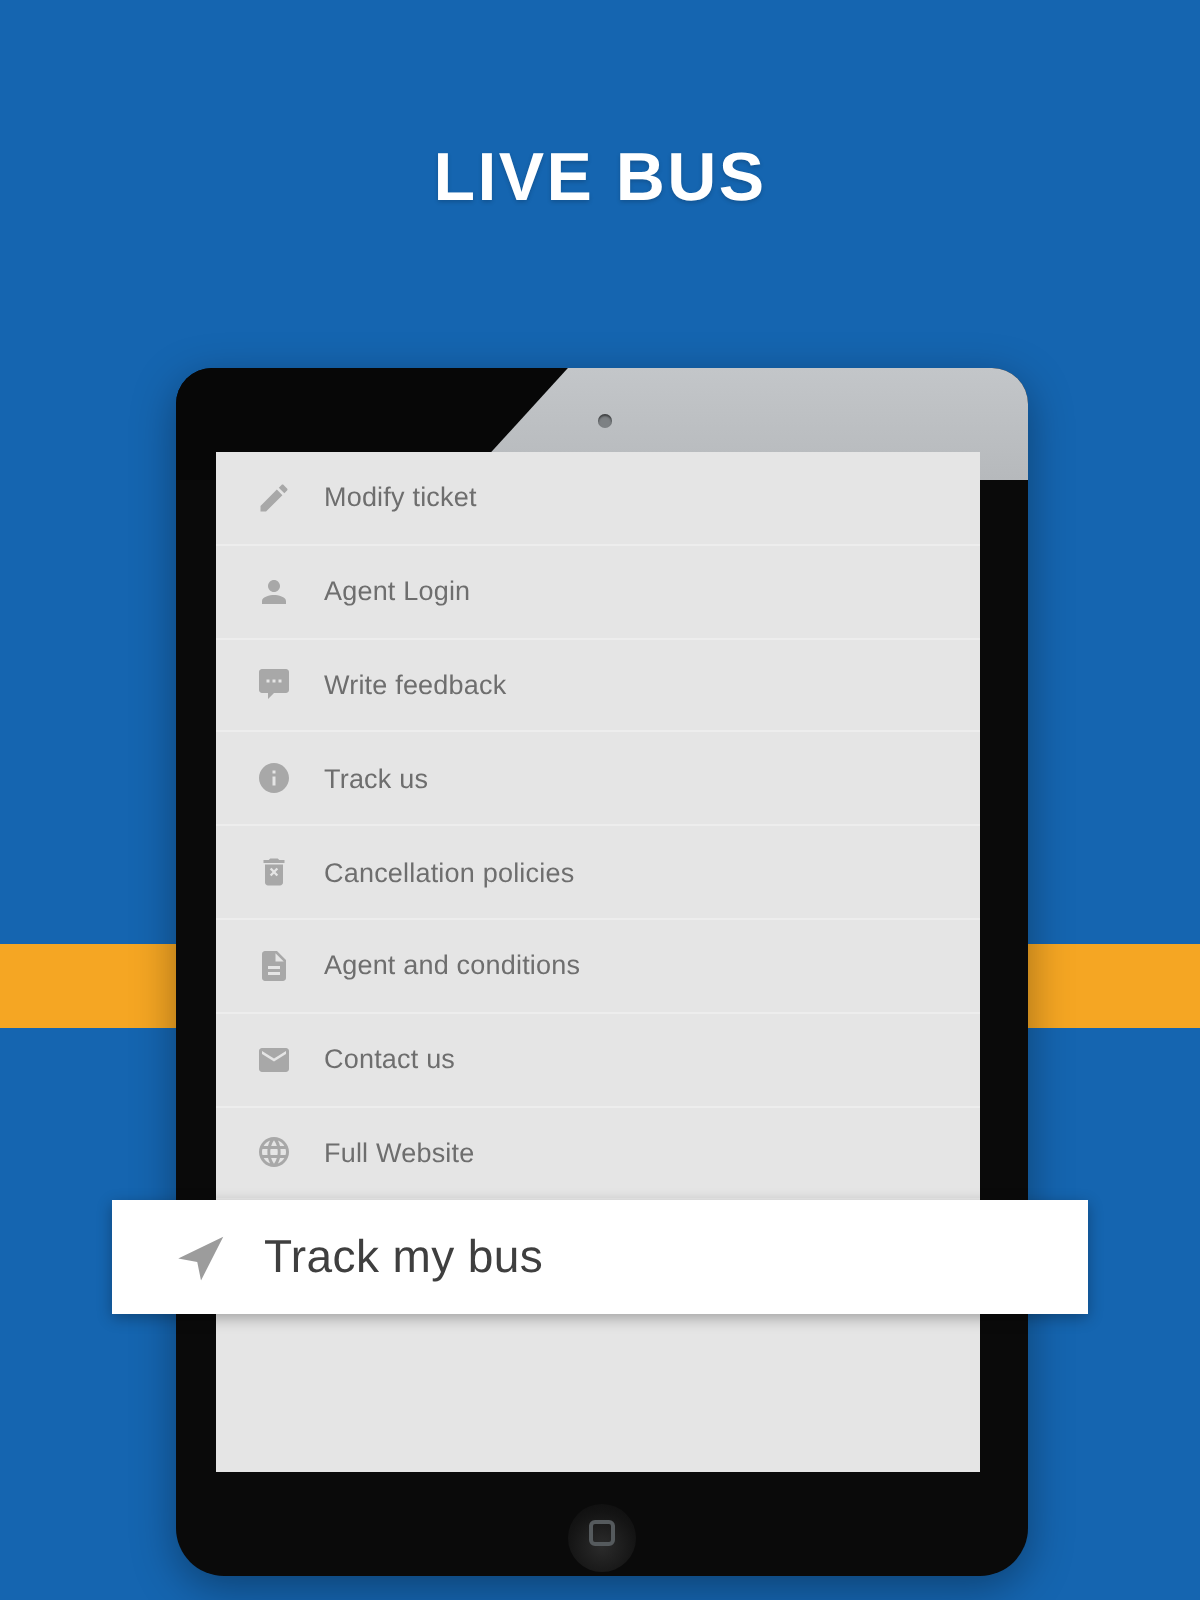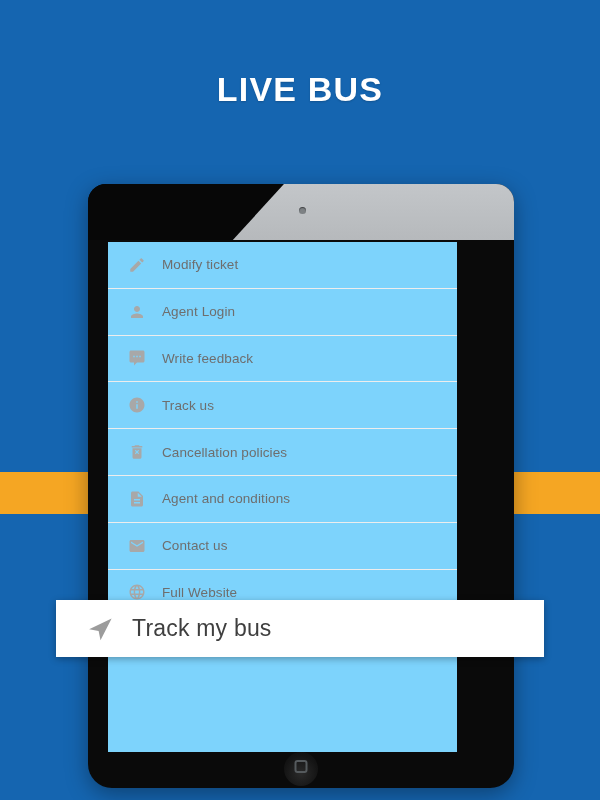--- a/index.html
+++ b/index.html
@@ -82,24 +82,24 @@
     top: 23px;
     width: 7px;
     height: 7px;
     border-radius: 50%;
     background: #7d8184;
     box-shadow: inset 0 1px 1px rgba(0,0,0,0.5);
   }
   #screen {
     position: absolute;
     left: 20px;
-    top: 58px;
-    width: 349px;
+    top: 42px;
+    width: 382px;
     height: 510px;
-    background: #7dd3fc;
+    background: #e5e5e5;
     overflow: hidden;
   }
   #home-button {
     position: absolute;
     left: 50%;
     top: 568px;
     transform: translateX(-50%);
     width: 34px;
     height: 34px;
     border-radius: 50%;

